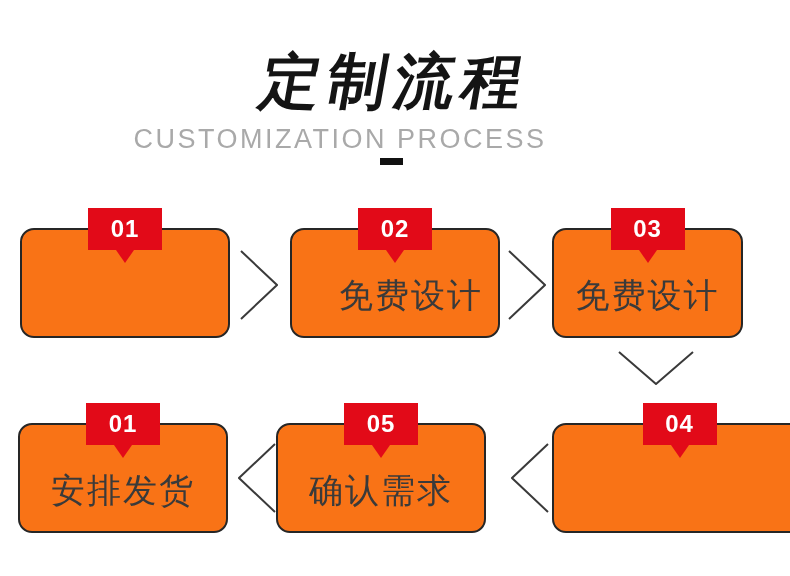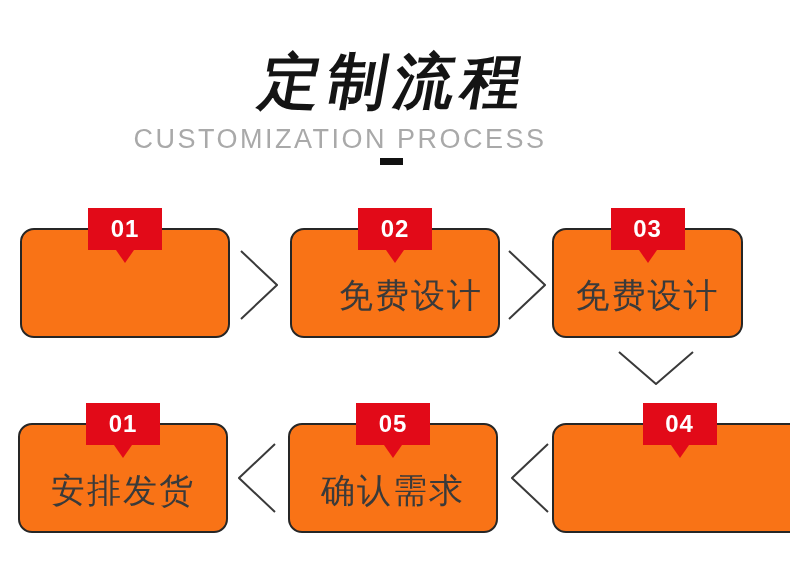--- a/index.html
+++ b/index.html
@@ -168,21 +168,21 @@
     </div>
     <div class="label">安排发货</div>
   </div>
 
   <div class="chev" style="left:238px; top:443px;">
     <svg width="38" height="70" viewBox="0 0 38 70">
         <polyline points="37,1 1,35 37,69"></polyline>
       </svg>
   </div>
 
-  <div class="step" style="left:288px; top:423px; width:210px;">
+  <div class="step" style="left:276px; top:423px; width:210px;">
     <div class="badge">
       <span class="num">05</span>
       <div class="notch"></div>
     </div>
     <div class="label">确认需求</div>
   </div>
 
   <div class="chev" style="left:511px; top:443px;">
     <svg width="38" height="70" viewBox="0 0 38 70">
         <polyline points="37,1 1,35 37,69"></polyline>

